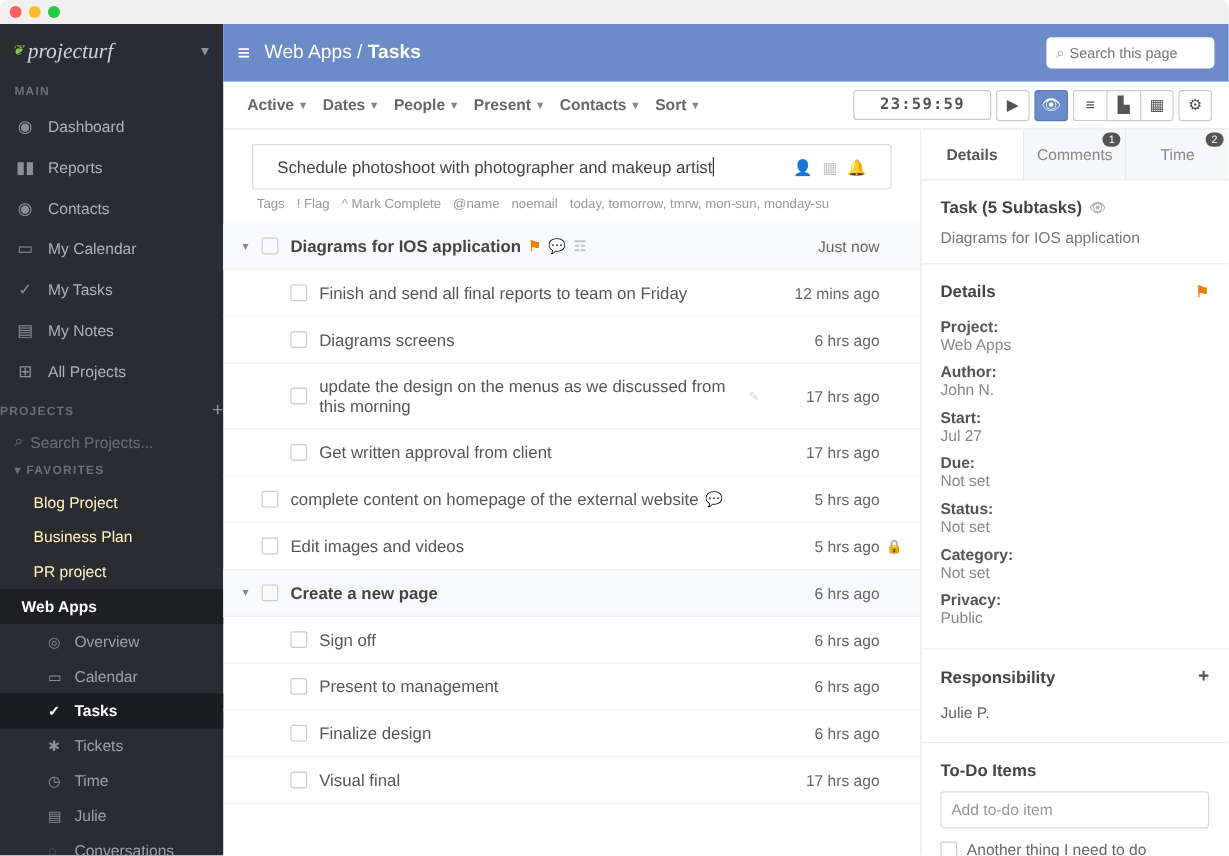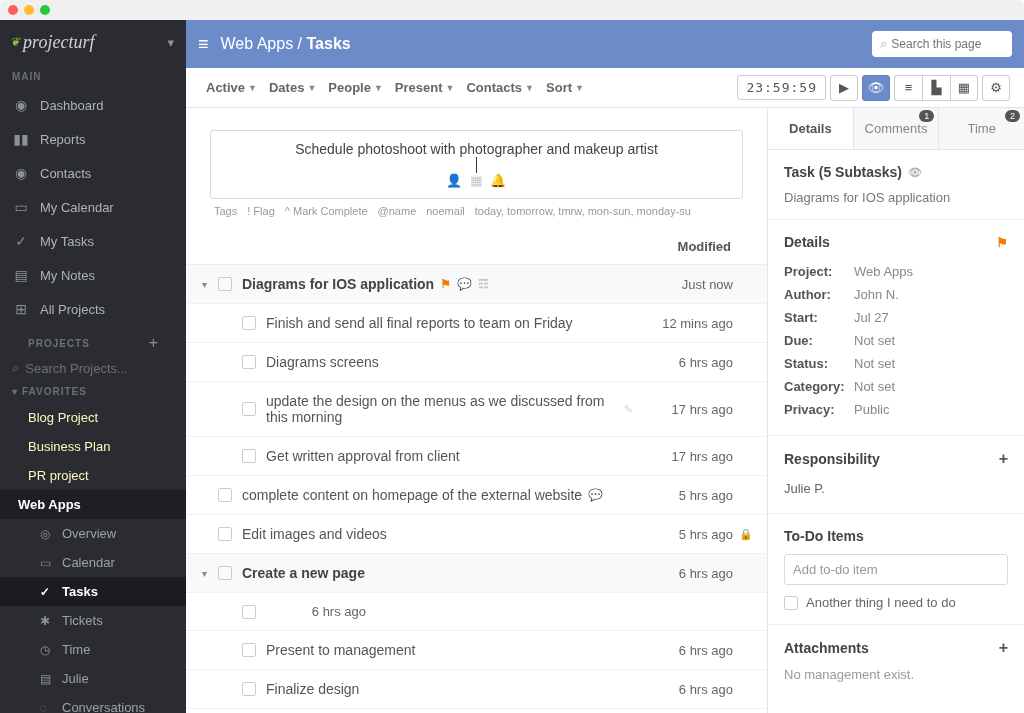--- a/index.html
+++ b/index.html
@@ -15,21 +15,21 @@
 .app { display: flex; height: 693px; }
 
 
 .sidebar { width: 186px; background: #2a2c31; color: #9da2a8; display: flex; flex-direction: column; font-size: 13px; }
 .brand { display: flex; align-items: center; justify-content: space-between; padding: 12px 12px 10px 10px; }
 .brand-name { font-family: Georgia, serif; font-size: 18px; color: #cfd2d5; font-style: italic; display: flex; align-items: center; gap: 3px; }
 .brand-leaf { color: #8bc34a; font-size: 12px; }
 .section-title { font-size: 10px; letter-spacing: 1px; color: #6b7076; padding: 8px 12px 6px; text-transform: uppercase; font-weight: 600; }
 .nav-item { display: flex; align-items: center; gap: 10px; padding: 9px 12px; cursor: pointer; color: #aeb3b9; }
 .nav-item .ico { width: 18px; text-align: center; color: #8b9196; font-size: 14px; }
-.projects-head { display: flex; align-items: center; justify-content: space-between; padding: 8px 28px 4px; }
+.projects-head { display: flex; align-items: center; justify-content: space-between; padding: 8px 0 4px; }
 .projects-head .section-title { padding: 0; }
 .plus-icon { color: #8b9196; font-size: 16px; cursor: pointer; }
 .search-proj { display: flex; align-items: center; gap: 6px; padding: 4px 12px 6px; color: #6b7076; font-size: 13px; }
 .fav-head { padding: 4px 12px 6px; display: flex; align-items: center; gap: 4px; font-size: 10px; letter-spacing: 1px; color: #6b7076; font-weight: 600; }
 .proj-item { padding: 7px 12px 7px 28px; cursor: pointer; color: #fef9c3; }
 .proj-item.active { background: #1d1f23; color: #fff; font-weight: 600; padding-left: 18px; }
 .sub-item { padding: 7px 12px 7px 40px; display: flex; align-items: center; gap: 8px; color: #9da2a8; cursor: pointer; }
 .sub-item.active { background: #1a1c20; color: #fff; font-weight: 600; }
 .sub-item .ico { width: 14px; font-size: 12px; color: #8b9196; }
 .sub-item.active .ico { color: #fff; }
@@ -41,32 +41,32 @@
 .breadcrumb { font-size: 16px; }
 .header-spacer { flex: 1; }
 .search-box { background: #fff; border-radius: 4px; display: flex; align-items: center; padding: 5px 8px; width: 140px; }
 .search-box input { border: none; outline: none; font-size: 12px; width: 100%; color: #666; }
 .search-box .sicon { color: #aaa; margin-right: 4px; }
 
 .toolbar { height: 40px; border-bottom: 1px solid #e3e5e8; display: flex; align-items: center; padding: 0 14px; gap: 4px; }
 .filter { font-size: 13px; font-weight: 600; color: #666; padding: 5px 6px; cursor: pointer; display: flex; align-items: center; gap: 3px; }
 .filter .caret { font-size: 9px; color: #888; }
 .toolbar-spacer { flex: 1; }
-.timer-box { border: 1px solid #ccc; border-radius: 3px; padding: 4px 8px; font-family: monospace; font-size: 13px; letter-spacing: 1px; color: #555; }
+.timer-box { border: 1px solid #ccc; border-radius: 3px; padding: 4px 21px; font-family: monospace; font-size: 13px; letter-spacing: 1px; color: #555; font-weight: bold; }
 .icon-btn { border: 1px solid #ccc; background: #fff; border-radius: 3px; width: 28px; height: 26px; display: flex; align-items: center; justify-content: center; cursor: pointer; color: #555; font-size: 13px; }
 .icon-btn-group { display: flex; }
 .icon-btn-group .icon-btn { border-radius: 0; border-right: none; }
 .icon-btn-group .icon-btn:first-child { border-top-left-radius: 3px; border-bottom-left-radius: 3px; }
 .icon-btn-group .icon-btn:last-child { border-top-right-radius: 3px; border-bottom-right-radius: 3px; border-right: 1px solid #ccc; }
 
 .content { flex: 1; display: flex; overflow: hidden; }
 .task-pane { flex: 1; overflow-y: auto; }
 .detail-pane { width: 257px; border-left: 1px solid #e3e5e8; overflow-y: auto; }
 
-.new-task-box { margin: 22px 24px 6px; border: 1px solid #d8dbde; border-radius: 3px; padding: 10px 0; display: flex; align-items: center; flex-direction: column; }
+.new-task-box { margin: 12px 24px 6px; border: 1px solid #d8dbde; border-radius: 3px; padding: 10px 20px; display: flex; align-items: center; }
 .cursor-bar { display: inline-block; width: 1px; height: 16px; background: #333; }
 .nt-icons { display: flex; gap: 8px; color: #c3c6ca; }
 .hints { margin: 4px 28px 10px; font-size: 11px; color: #999; display: flex; gap: 10px; }
 .hints .u { }
 
 .col-head { display: flex; justify-content: flex-end; padding: 12px 36px 10px; font-size: 13px; font-weight: 600; color: #555; border-bottom: 1px solid #eee; }
 
 .task-row { display: flex; align-items: center; padding: 11px 16px; border-bottom: 1px solid #f0f1f3; }
 .task-row.group-head { background: #f8f9fa; }
 .task-row .chev { width: 12px; color: #888; font-size: 10px; }
@@ -90,21 +90,21 @@
 .tab .badge { position: absolute; top: 2px; right: 4px; background: #555; color: #fff; font-size: 9px; border-radius: 8px; padding: 1px 5px; min-width: 14px; }
 .tab:not(.active) { background: #f6f7f8; }
 
 .detail-section { padding: 14px 16px; border-bottom: 1px solid #eceef0; }
 .task-heading { font-size: 14px; font-weight: 600; color: #444; display: flex; align-items: center; gap: 6px; }
 .eye-ic { color: #b0b4b9; font-size: 11px; }
 .task-sub { font-size: 13px; color: #777; margin-top: 10px; }
 .section-head { display: flex; justify-content: space-between; align-items: center; font-size: 14px; font-weight: 600; color: #444; margin-bottom: 10px; }
 .section-head .flag2 { color: #f57c00; font-size: 13px; }
 .plus2 { color: #555; font-size: 16px; cursor: pointer; }
-.kv { display: flex; font-size: 13px; padding: 4px 0; }
+.kv { display: flex; font-size: 13px; padding: 4px 0; flex-direction: column; }
 .kv .k { width: 70px; color: #555; font-weight: 600; }
 .kv .v { color: #888; }
 .person { font-size: 13px; color: #666; padding: 3px 0; }
 .todo-input { border: 1px solid #d8dbde; border-radius: 3px; padding: 7px 8px; font-size: 13px; color: #999; margin-bottom: 10px; }
 .todo-item { display: flex; align-items: center; gap: 8px; font-size: 13px; color: #666; }
 .todo-item .cb { width: 14px; height: 14px; border: 1px solid #ccc; border-radius: 2px; }
 .no-attach { font-size: 13px; color: #999; }
 
 .eye-btn { background: #6b8bc9; color: #fff; border: 1px solid #5a7ab8; }
 </style>
@@ -275,23 +275,20 @@
         </div>
         <div class="hints" id="hints">
             <span class="u">Tags</span>
             <span>! Flag</span>
             <span>^ Mark Complete</span>
             <span>@name</span>
             <span>noemail</span>
             <span>today, tomorrow, tmrw, mon-sun, monday-su</span>
           </div>
 
-        <div class="col-head">
-          <span>Modified</span>
-        </div>
 
         <div id="task-rows">
             <div class="task-row group-head">
               <span class="chev">▾</span>
     <span class="cb"></span>
     <span class="title">Diagrams for IOS application<span class="flag">⚑</span><span class="comment-ic">💬</span><span class="list-ic">☶</span></span>
     <span class="mod">Just now</span>
     <span class="lock"></span>
             </div>
             <div class="task-row indent">
@@ -339,20 +336,21 @@
             <div class="task-row group-head">
               <span class="chev">▾</span>
     <span class="cb"></span>
     <span class="title">Create a new page</span>
     <span class="mod">6 hrs ago</span>
     <span class="lock"></span>
             </div>
             <div class="task-row indent">
               <span class="chev"></span>
     <span class="cb"></span>
+    <span class="title">Sign off</span>
     <span class="mod">6 hrs ago</span>
     <span class="lock"></span>
             </div>
             <div class="task-row indent">
               <span class="chev"></span>
     <span class="cb"></span>
     <span class="title">Present to management</span>
     <span class="mod">6 hrs ago</span>
     <span class="lock"></span>
             </div>

